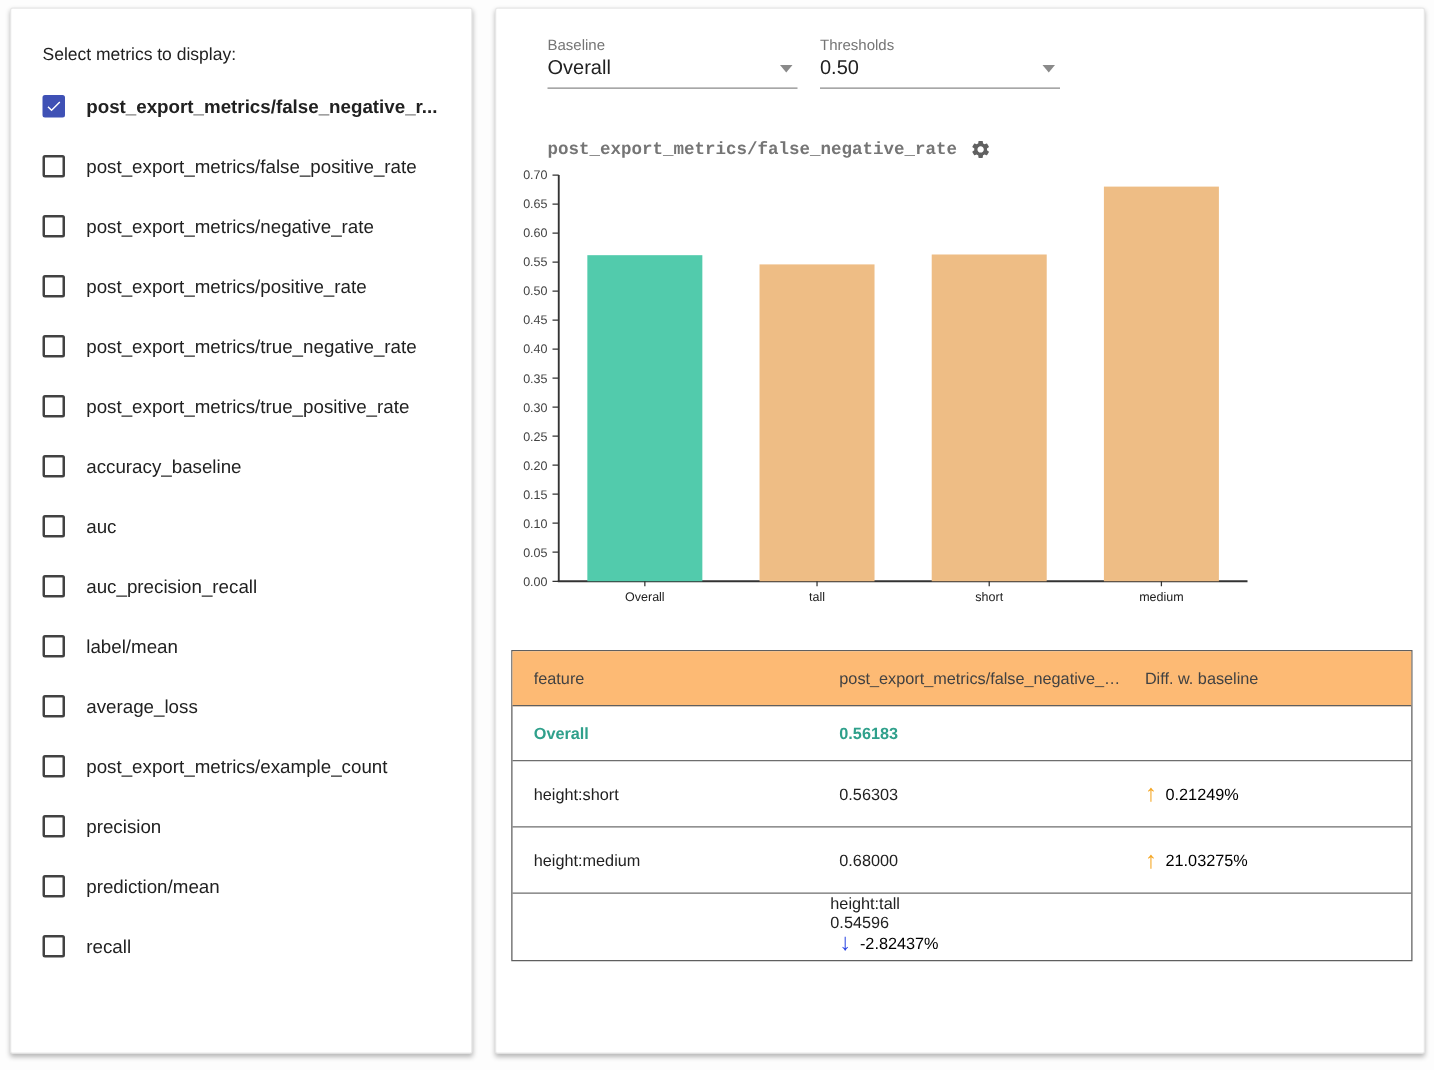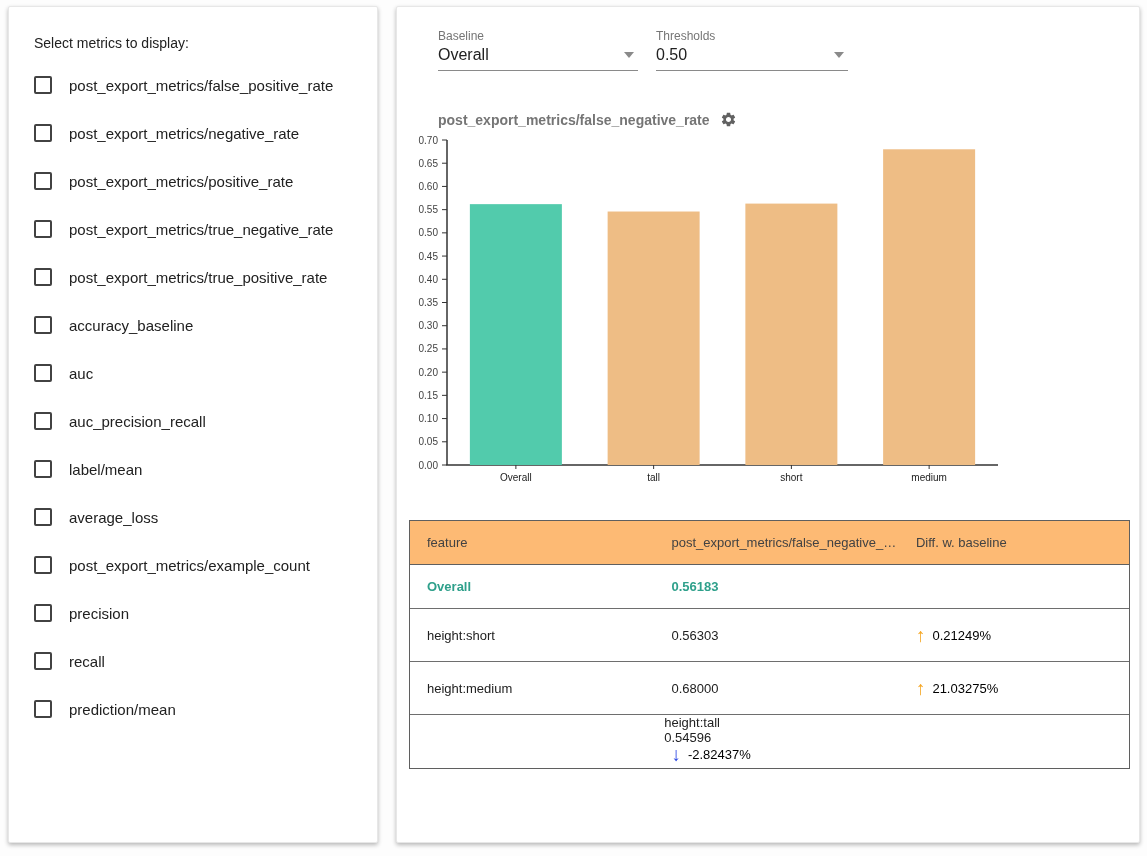--- a/index.html
+++ b/index.html
@@ -28,21 +28,21 @@
   .dropdown.baseline { width:200px; }
   .dropdown.thresholds { width:192px; }
   .dd-label { font-size:12px; color:#757575; margin-bottom:3px; }
   .dd-value-row { display:flex; align-items:center; justify-content:space-between;
     border-bottom:1px solid #8a8a8a; padding-bottom:6px; }
   .dd-value { font-size:16px; color:#212121; }
   .dd-arrow { width:0; height:0; border-left:5px solid transparent;
     border-right:5px solid transparent; border-top:6px solid #8a8a8a; margin-right:4px; }
 
   .chart-header { display:flex; align-items:center; gap:10px; margin:40px 0 0 41px; }
-  .chart-title { font-size:14px; font-weight:700; color:#757575; }
+  .chart-title { font-size:14px; font-weight:700; color:#757575;font-family:Liberation Mono, monospace; }
   .gear { width:17px; height:17px; cursor:pointer; display:inline-flex; }
   .gear svg { width:17px; height:17px; fill:#616161; }
 
   .chart-svg { display:block; margin:4px 0 0 12px;
     font-family:"Liberation Sans", sans-serif; }
 
   
   .mtable { position:absolute; left:12px; top:513px; width:721px;
     border:1px solid #5f5f5f; background:#fff; }
   .thead { display:flex; height:44px; align-items:center; background:#fdba74;
@@ -62,20 +62,28 @@
   .diff-text { font-size:13px; color:#000000; }
 </style>
 </head>
 <body>
 
 <div class="page">
 
   <aside class="card sidebar">
     <div class="sidebar-title">Select metrics to display:</div>
     <div>
+  <div class="metric-item">
+    <span class="checkbox checked">
+      <svg viewBox="0 0 24 24">
+              <path fill="#ffffff" d="M9 16.2L4.8 12l-1.4 1.4L9 19 21 7l-1.4-1.4z"></path>
+            </svg>
+    </span>
+    <span class="metric-label bold">post_export_metrics/false_negative_r...</span>
+  </div>
 
   <div class="metric-item">
     <span class="checkbox">
       
     </span>
     <span class="metric-label">post_export_metrics/false_positive_rate</span>
   </div>
 
   <div class="metric-item">
     <span class="checkbox">
@@ -152,28 +160,28 @@
     <span class="checkbox">
       
     </span>
     <span class="metric-label">precision</span>
   </div>
 
   <div class="metric-item">
     <span class="checkbox">
       
     </span>
+    <span class="metric-label">prediction/mean</span>
+  </div>
+
+  <div class="metric-item">
+    <span class="checkbox">
+      
+    </span>
     <span class="metric-label">recall</span>
-  </div>
-
-  <div class="metric-item">
-    <span class="checkbox">
-      
-    </span>
-    <span class="metric-label">prediction/mean</span>
   </div>
 </div>
   </aside>
 
   <section class="card main">
 
     <div class="controls">
       <div class="dropdown baseline">
         <div class="dd-label">Baseline</div>
         <div class="dd-value-row">

